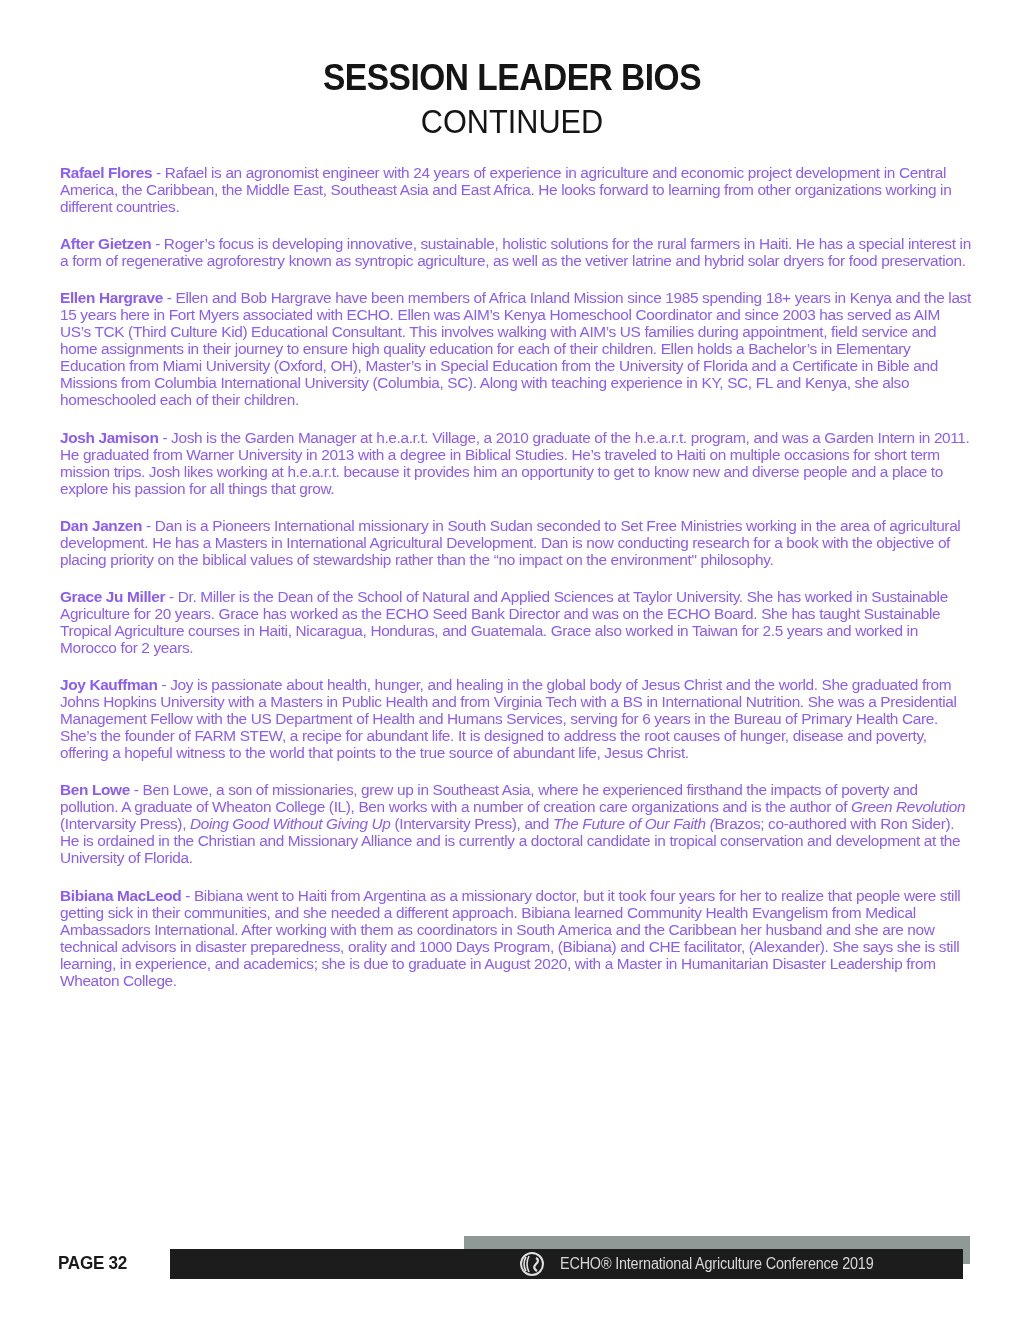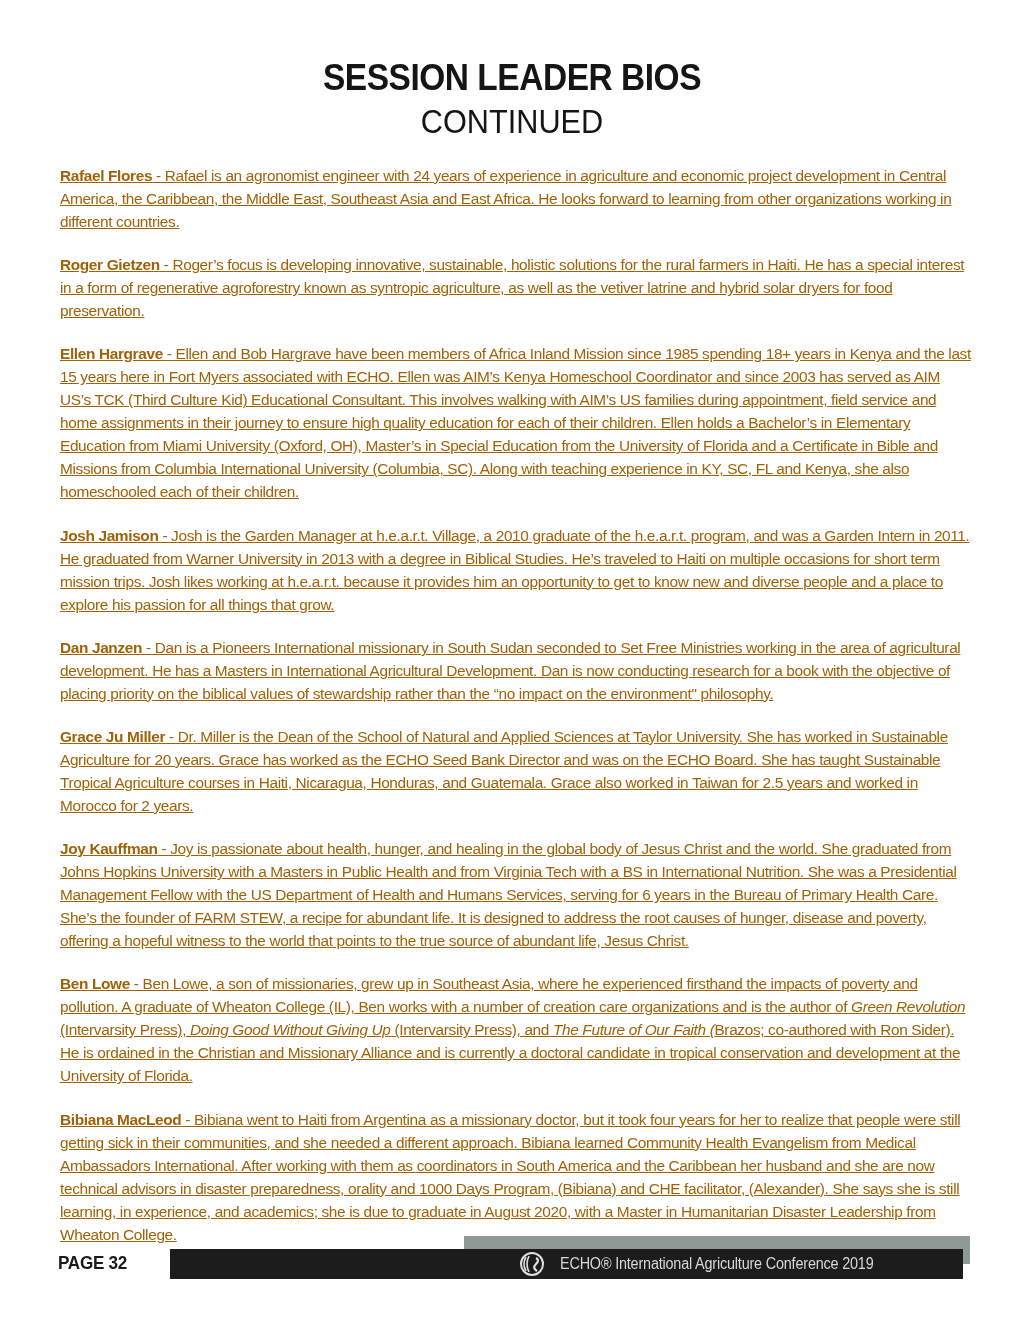--- a/index.html
+++ b/index.html
@@ -1,37 +1,37 @@
 <!DOCTYPE html>
 <html><head>
 <meta charset="utf-8">
 <style>
   html, body { margin: 0; padding: 0; background: #ffffff; }
   body { width: 1024px; height: 1325px; position: relative; overflow: hidden; font-family: "Liberation Sans", sans-serif; color: #1a1a1a; }
   .title { position: absolute; top: 58px; left: 0; width: 1024px; text-align: center; font-family: "Liberation Sans", sans-serif; font-weight: bold; font-size: 36px; letter-spacing: -0.5px; color: #151515; line-height: 40px; transform: scaleX(0.93); }
   .subtitle { position: absolute; top: 102px; left: 0; width: 1024px; text-align: center; font-family: "Liberation Sans", sans-serif; font-size: 33px; color: #151515; line-height: 40px; transform: scaleX(0.93); }
   .bios { position: absolute; top: 164px; left: 60px; width: 912px; }
-  .bio { font-size: 15.4px; line-height: 23px; margin: 0 0 20.2px 0; letter-spacing: -0.35px; color: #a16207; text-decoration: underline; }
+  .bio { font-size: 15.4px; line-height: 17px; margin: 0 0 20.2px 0; letter-spacing: -0.35px; color: #8b5cf6; }
   .bio .name { font-weight: bold; }
   .bio em { font-style: italic; }
   .footer-gray { position: absolute; left: 464px; top: 1236px; width: 506px; height: 28px; background: #8f9a97; }
   .footer-bar { position: absolute; left: 170px; top: 1249px; width: 793px; height: 30px; background: #1c1c1c; }
   .page-num { position: absolute; left: 58px; top: 1252px; font-weight: bold; font-size: 19px; color: #1a1a1a; letter-spacing: -0.3px; transform: scaleX(0.9); transform-origin: left; }
   .footer-text { position: absolute; left: 560px; top: 1255px; font-size: 16px; color: #d8d8d8; letter-spacing: -0.2px; transform: scaleX(0.9); transform-origin: left; white-space: nowrap; }
   .footer-logo { position: absolute; left: 518px; top: 1251px; width: 28px; height: 26px; }
 </style>
 </head>
 <body>
 
 <div class="title">SESSION LEADER BIOS</div>
 <div class="subtitle">CONTINUED</div>
 
 <div class="bios">
   <p class="bio"><span class="name">Rafael Flores</span><span> - Rafael is an agronomist engineer with 24 years of experience in agriculture and economic project development in Central America, the Caribbean, the Middle East, Southeast Asia and East Africa. He looks forward to learning from other organizations working in different countries.</span></p>
-  <p class="bio"><span class="name">Roger Gietzen</span><span> - Roger’s focus is developing innovative, sustainable, holistic solutions for the rural farmers in Haiti. He has a special interest in a form of regenerative agroforestry known as syntropic agriculture, as well as the vetiver latrine and hybrid solar dryers for food preservation.</span></p>
+  <p class="bio"><span class="name">After Gietzen</span><span> - Roger’s focus is developing innovative, sustainable, holistic solutions for the rural farmers in Haiti. He has a special interest in a form of regenerative agroforestry known as syntropic agriculture, as well as the vetiver latrine and hybrid solar dryers for food preservation.</span></p>
   <p class="bio"><span class="name">Ellen Hargrave</span><span> - Ellen and Bob Hargrave have been members of Africa Inland Mission since 1985 spending 18+ years in Kenya and the last 15 years here in Fort Myers associated with ECHO. Ellen was AIM’s Kenya Homeschool Coordinator and since 2003 has served as AIM US’s TCK (Third Culture Kid) Educational Consultant. This involves walking with AIM’s US families during appointment, field service and home assignments in their journey to ensure high quality education for each of their children. Ellen holds a Bachelor’s in Elementary Education from Miami University (Oxford, OH), Master’s in Special Education from the University of Florida and a Certificate in Bible and Missions from Columbia International University (Columbia, SC). Along with teaching experience in KY, SC, FL and Kenya, she also homeschooled each of their children.</span></p>
   <p class="bio"><span class="name">Josh Jamison</span><span> - Josh is the Garden Manager at h.e.a.r.t. Village, a 2010 graduate of the h.e.a.r.t. program, and was a Garden Intern in 2011. He graduated from Warner University in 2013 with a degree in Biblical Studies. He’s traveled to Haiti on multiple occasions for short term mission trips. Josh likes working at h.e.a.r.t. because it provides him an opportunity to get to know new and diverse people and a place to explore his passion for all things that grow.</span></p>
   <p class="bio"><span class="name">Dan Janzen</span><span> - Dan is a Pioneers International missionary in South Sudan seconded to Set Free Ministries working in the area of agricultural development. He has a Masters in International Agricultural Development. Dan is now conducting research for a book with the objective of placing priority on the biblical values of stewardship rather than the “no impact on the environment" philosophy.</span></p>
   <p class="bio"><span class="name">Grace Ju Miller</span><span> - Dr. Miller is the Dean of the School of Natural and Applied Sciences at Taylor University. She has worked in Sustainable Agriculture for 20 years. Grace has worked as the ECHO Seed Bank Director and was on the ECHO Board. She has taught Sustainable Tropical Agriculture courses in Haiti, Nicaragua, Honduras, and Guatemala. Grace also worked in Taiwan for 2.5 years and worked in Morocco for 2 years.</span></p>
   <p class="bio"><span class="name">Joy Kauffman</span><span> - Joy is passionate about health, hunger, and healing in the global body of Jesus Christ and the world. She graduated from Johns Hopkins University with a Masters in Public Health and from Virginia Tech with a BS in International Nutrition. She was a Presidential Management Fellow with the US Department of Health and Humans Services, serving for 6 years in the Bureau of Primary Health Care. She’s the founder of FARM STEW, a recipe for abundant life. It is designed to address the root causes of hunger, disease and poverty, offering a hopeful witness to the world that points to the true source of abundant life, Jesus Christ.</span></p>
   <p class="bio"><span class="name">Ben Lowe</span><span> - Ben Lowe, a son of missionaries, grew up in Southeast Asia, where he experienced firsthand the impacts of poverty and pollution. A graduate of Wheaton College (IL), Ben works with a number of creation care organizations and is the author of </span><em>Green Revolution</em><span> (Intervarsity Press), </span><em>Doing Good Without Giving Up</em><span> (Intervarsity Press), and </span><em>The Future of Our Faith (</em><span>Brazos; co-authored with Ron Sider). He is ordained in the Christian and Missionary Alliance and is currently a doctoral candidate in tropical conservation and development at the University of Florida.</span></p>
   <p class="bio"><span class="name">Bibiana MacLeod</span><span> - Bibiana went to Haiti from Argentina as a missionary doctor, but it took four years for her to realize that people were still getting sick in their communities, and she needed a different approach. Bibiana learned Community Health Evangelism from Medical Ambassadors International. After working with them as coordinators in South America and the Caribbean her husband and she are now technical advisors in disaster preparedness, orality and 1000 Days Program, (Bibiana) and CHE facilitator, (Alexander). She says she is still learning, in experience, and academics; she is due to graduate in August 2020, with a Master in Humanitarian Disaster Leadership from Wheaton College.</span></p>
 </div>
 
 <div class="footer-gray"></div>

